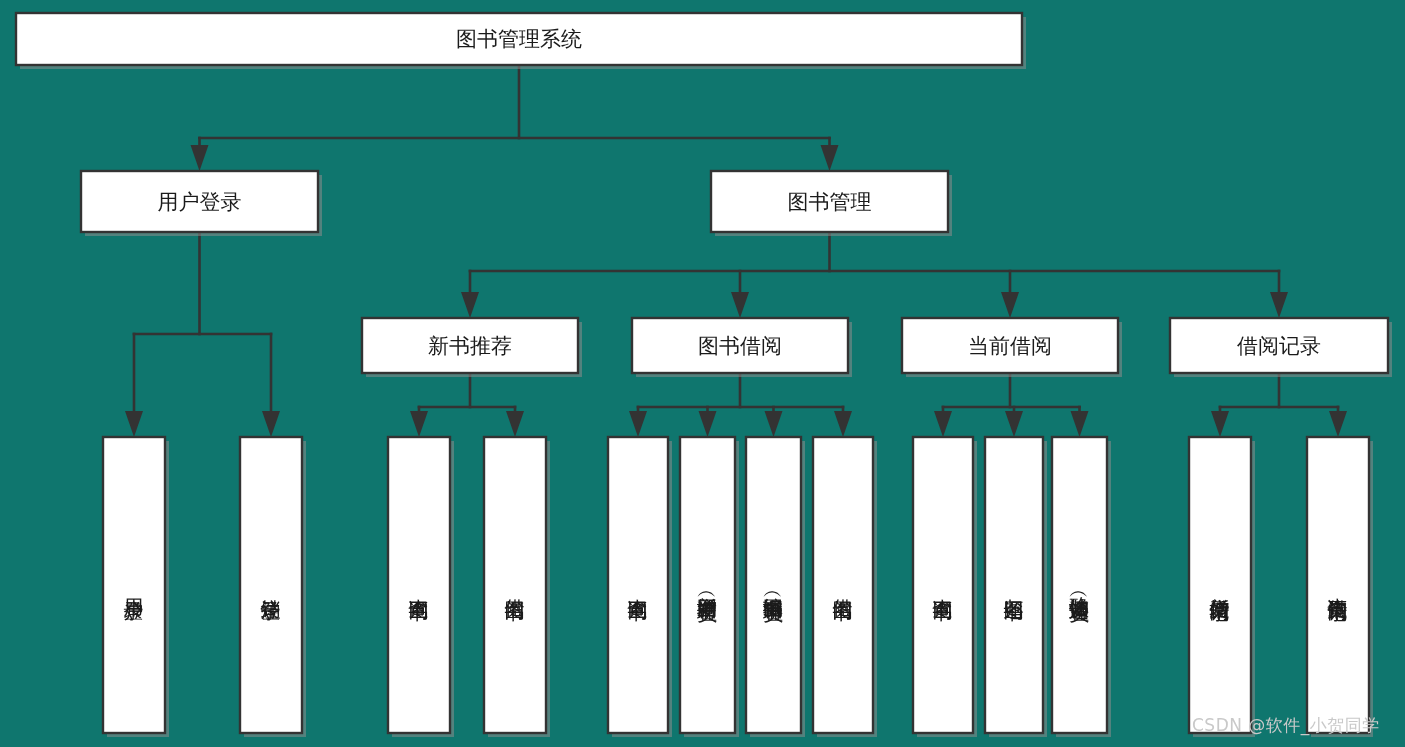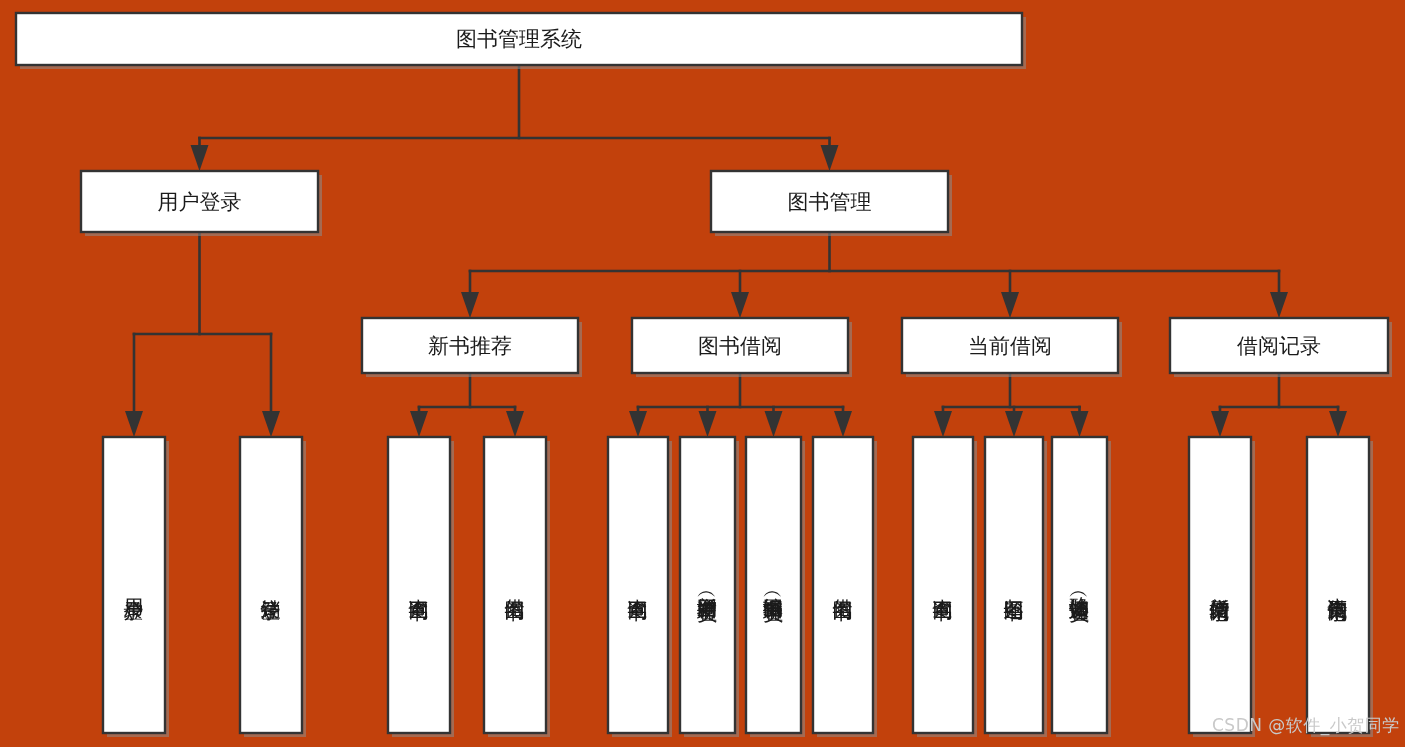--- a/index.html
+++ b/index.html
@@ -10,21 +10,21 @@
   body {
     width: 1405px;
     height: 747px;
     font-family: "DejaVu Sans", "Liberation Sans", sans-serif;
     overflow: hidden;
   }
   #diagram-root {
     position: relative;
     width: 1405px;
     height: 747px;
-    background: #c2410c;
+    background: #0f766e;
   }
   svg.flow {
     position: absolute;
     left: 0;
     top: 0;
     width: 1405px;
     height: 747px;
   }
   .node-box {
     fill: #ffffff;
@@ -68,21 +68,20 @@
     user-select: none;
     pointer-events: none;
   }
   .watermark {
     position: absolute;
     font-family: "DejaVu Sans", "Liberation Sans", sans-serif;
     font-size: 17px;
     color: #c9c9c9;
     white-space: nowrap;
     letter-spacing: 0.5px;
-    padding-left: 20px;
   }
 </style>
 </head>
 <body>
 
 <div id="diagram-root">
 
   <svg class="flow" viewBox="0 0 1405 747">
     <g id="links-layer">
         <line x1="519" y1="65" x2="519" y2="138" class="link-line"></line>

